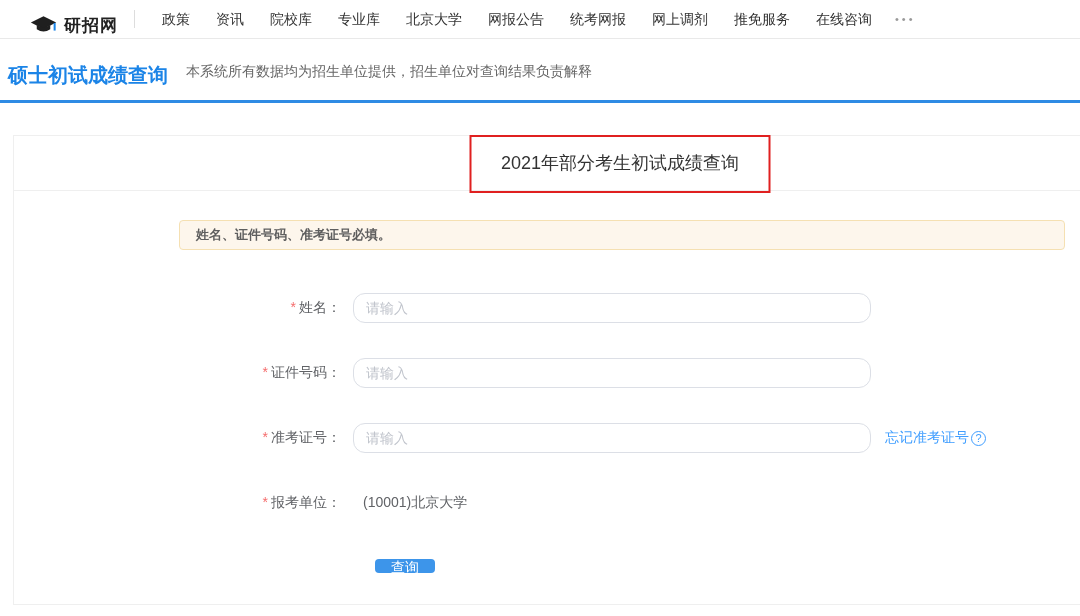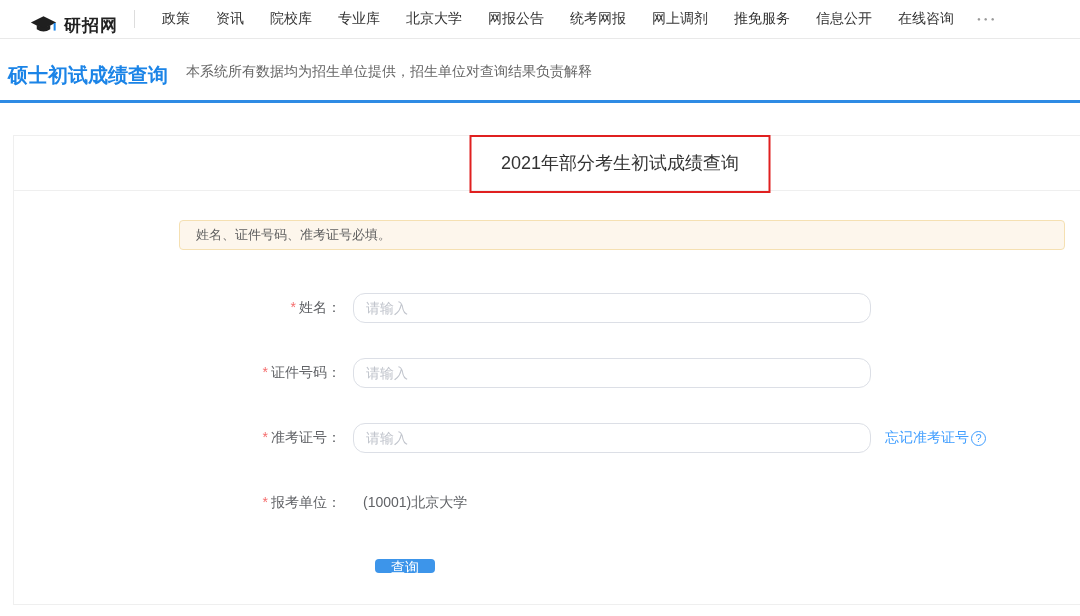--- a/index.html
+++ b/index.html
@@ -5,21 +5,21 @@
   * { margin: 0; padding: 0; box-sizing: border-box; }
   html, body { width: 1080px; height: 616px; overflow: hidden; background: #fff;
     font-family: "Liberation Sans", "DejaVu Sans", sans-serif; }
 
   
   .topnav { height: 39px; display: flex; align-items: center; padding-left: 30px;
     border-bottom: 1px solid #e9e9e9; background: #fff; }
   .brand { display: flex; align-items: center; gap: 7px; cursor: pointer; margin-top: 12px; }
   .brand-name { font-size: 17px; font-weight: bold; color: #222; letter-spacing: 1px; }
   .nav-sep { width: 1px; height: 18px; background: #ddd; margin: 0 14px 0 16px; }
-  .nav-links { display: flex; align-items: center; font-family: Liberation Serif, serif; }
+  .nav-links { display: flex; align-items: center; }
   .nav-link { font-size: 14px; color: #333; text-decoration: none; padding: 0 13px;
     line-height: 38px; cursor: pointer; white-space: nowrap; }
   .nav-more { font-size: 11px; color: #999; letter-spacing: 3px; padding: 0 10px; cursor: pointer; }
 
   
   .page-header { border-bottom: 3px solid #2f8be4; padding: 24px 0 14px 8px;
     display: flex; align-items: flex-end; background: #fff; }
   .page-title { font-size: 20px; font-weight: bold; color: #1b84e7; line-height: 1.1; }
   .page-subtitle { font-size: 14px; color: #666; margin-left: 18px; margin-bottom: 5px; }
 
@@ -29,21 +29,21 @@
   .card-header { height: 55px; border-bottom: 1px solid #efefef; position: relative;
     display: flex; align-items: center; justify-content: center; }
   .card-title { font-size: 18px; color: #333; }
   .annotation-box { position: absolute; top: -1px; left: 50%; transform: translateX(-50%);
     width: 301px; height: 58px; border: 2px solid #e02020; pointer-events: none; z-index: 2; }
   .card-body { padding-top: 29px; }
 
   
   .notice { margin-left: 165px; width: 886px; height: 30px; line-height: 28px;
     background: #fdf6ec; border: 1px solid #f5e0b2; border-radius: 4px;
-    padding-left: 16px; font-size: 13px; color: #5e5e5e; margin-bottom: 43px; }
+    padding-left: 16px; font-size: 13px; color: #5e5e5e; margin-bottom: 43px; font-weight: bold; }
 
   
   .form-row { display: flex; align-items: center; height: 30px; margin-bottom: 35px; }
   .form-label { width: 327px; text-align: right; font-size: 14px; color: #606266;
     white-space: nowrap; }
   .required { color: #f56c6c; margin-right: 3px; font-size: 14px; }
   .text-input { width: 518px; height: 30px; margin-left: 12px; border: 1px solid #dcdfe6;
     border-radius: 12px; padding: 0 12px; font-size: 14px; color: #606266; outline: none;
     font-family: "Liberation Sans", "DejaVu Sans", sans-serif; }
   .text-input::placeholder { color: #c0c4cc; }
@@ -76,21 +76,20 @@
   <nav class="nav-links">
     <a class="nav-link">政策</a>
     <a class="nav-link">资讯</a>
     <a class="nav-link">院校库</a>
     <a class="nav-link">专业库</a>
     <a class="nav-link">北京大学</a>
     <a class="nav-link">网报公告</a>
     <a class="nav-link">统考网报</a>
     <a class="nav-link">网上调剂</a>
     <a class="nav-link">推免服务</a>
-    <a class="nav-link">信息公开</a>
     <a class="nav-link">在线咨询</a>
     <span class="nav-more">•••</span>
   </nav>
 </div>
 
 <div class="page-header">
   <h1 class="page-title">硕士初试成绩查询</h1>
   <span class="page-subtitle">本系统所有数据均为招生单位提供，招生单位对查询结果负责解释</span>
 </div>
 

